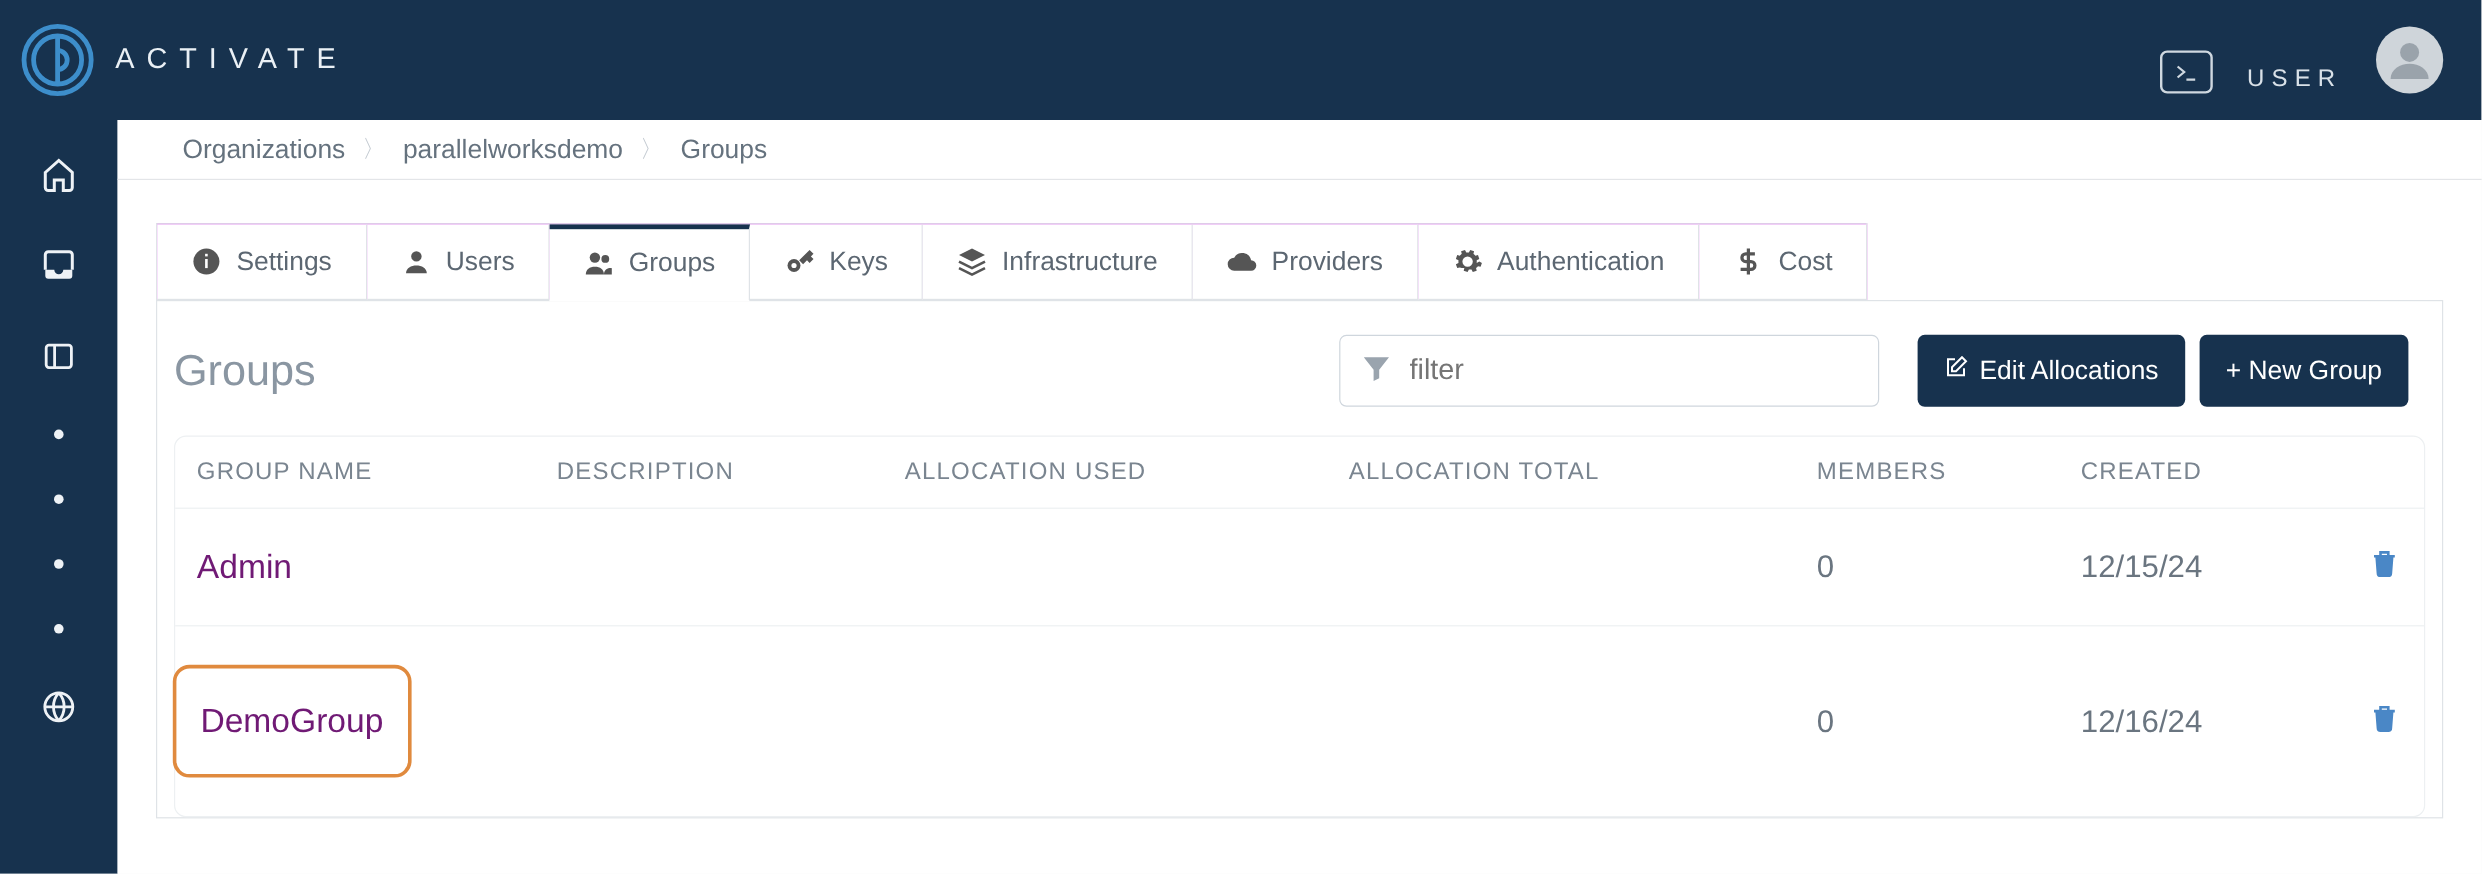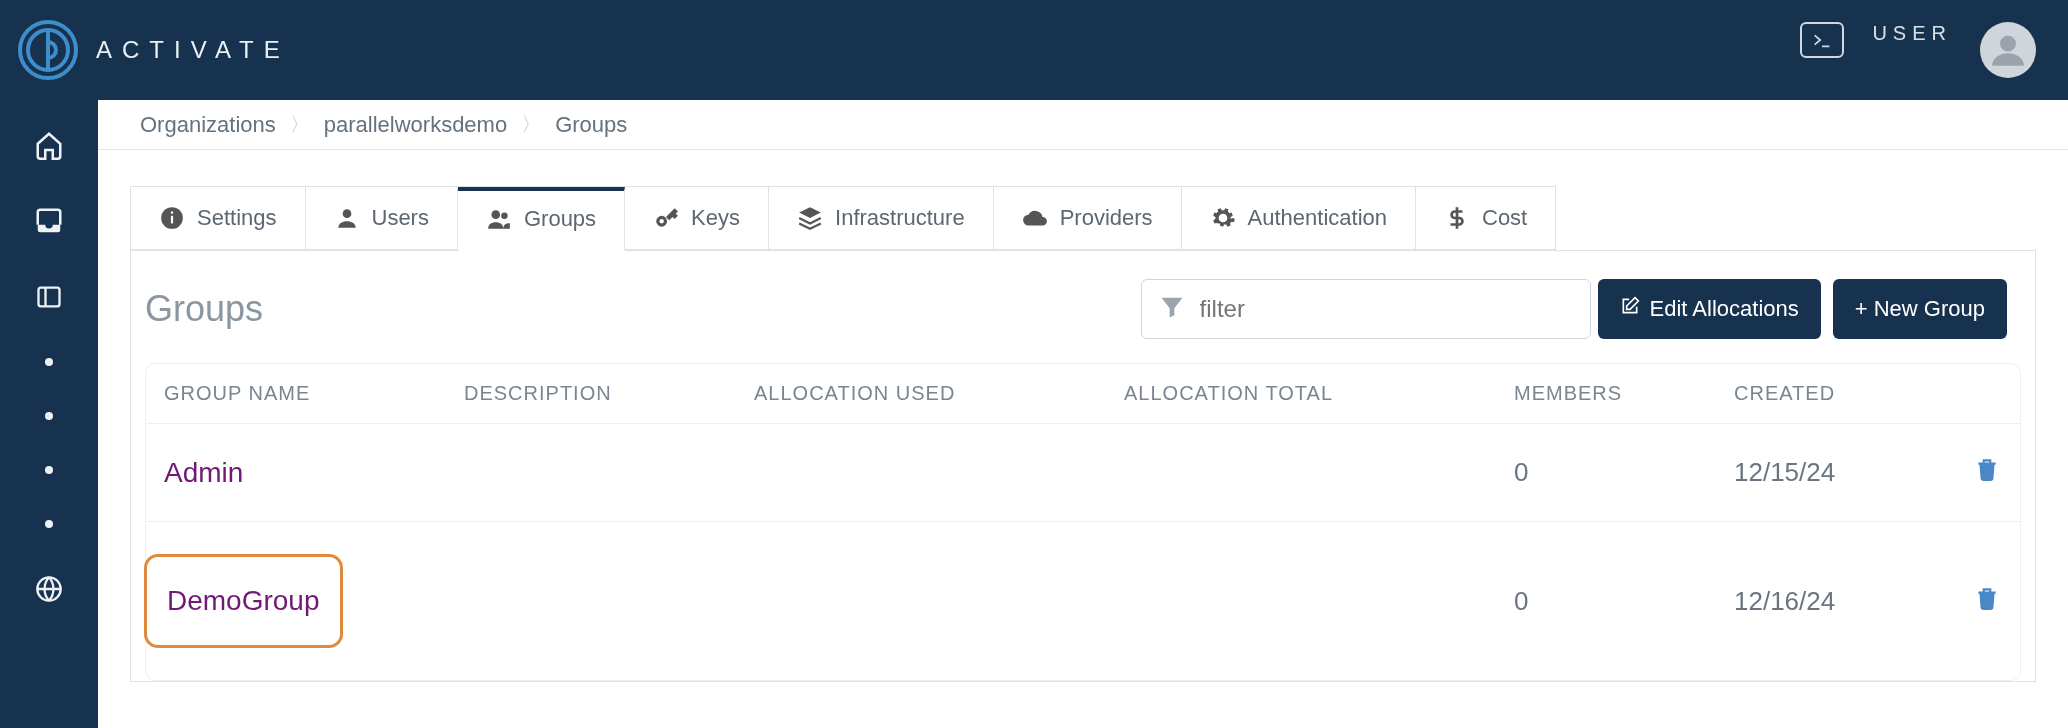--- a/index.html
+++ b/index.html
@@ -30,21 +30,21 @@
   }
   .brand-name {
     font-size: 24px;
     font-weight: 400;
     letter-spacing: 10px;
     color: #eaf0f5;
   }
   .topbar-spacer { flex: 1; }
   .top-right {
     display: flex;
-    align-items: flex-start;
+    align-items: flex-end;
     gap: 28px;
   }
   .terminal-btn {
     width: 44px; height: 36px;
     border: 2px solid #cfd8e0;
     border-radius: 6px;
     display: flex; align-items: center; justify-content: center;
     color: #cfd8e0;
     cursor: pointer;
   }
@@ -87,21 +87,21 @@
   .main {
     position: absolute;
     top: 100px; left: 98px; right: 0; bottom: 0;
     background: #fff;
   }
 
   .breadcrumbs {
     height: 50px;
     border-bottom: 1px solid #e3e5e8;
     display: flex; align-items: center;
-    padding-left: 30px;
+    padding-left: 42px;
     font-size: 22px;
     color: #5b6a78;
   }
   .crumb {
     padding: 0 12px;
     color: #65727e;
     cursor: pointer;
   }
   .crumb-sep {
     color: #c3cad1;
@@ -157,21 +157,21 @@
     flex: 0 0 auto;
   }
   .panel-header-spacer { flex: 1; }
   .filter-box {
     display: flex; align-items: center; gap: 14px;
     border: 1px solid #cfd6dd;
     border-radius: 6px;
     padding: 10px 16px;
     width: 450px;
     height: 60px;
-    margin-right: 7px;
+    margin-right: 32px;
   }
   .filter-box input {
     border: none; outline: none;
     font-size: 24px;
     color: #6a7580;
     width: 100%;
     background:transparent;
   }
   .btn {
     background: #17324e;

